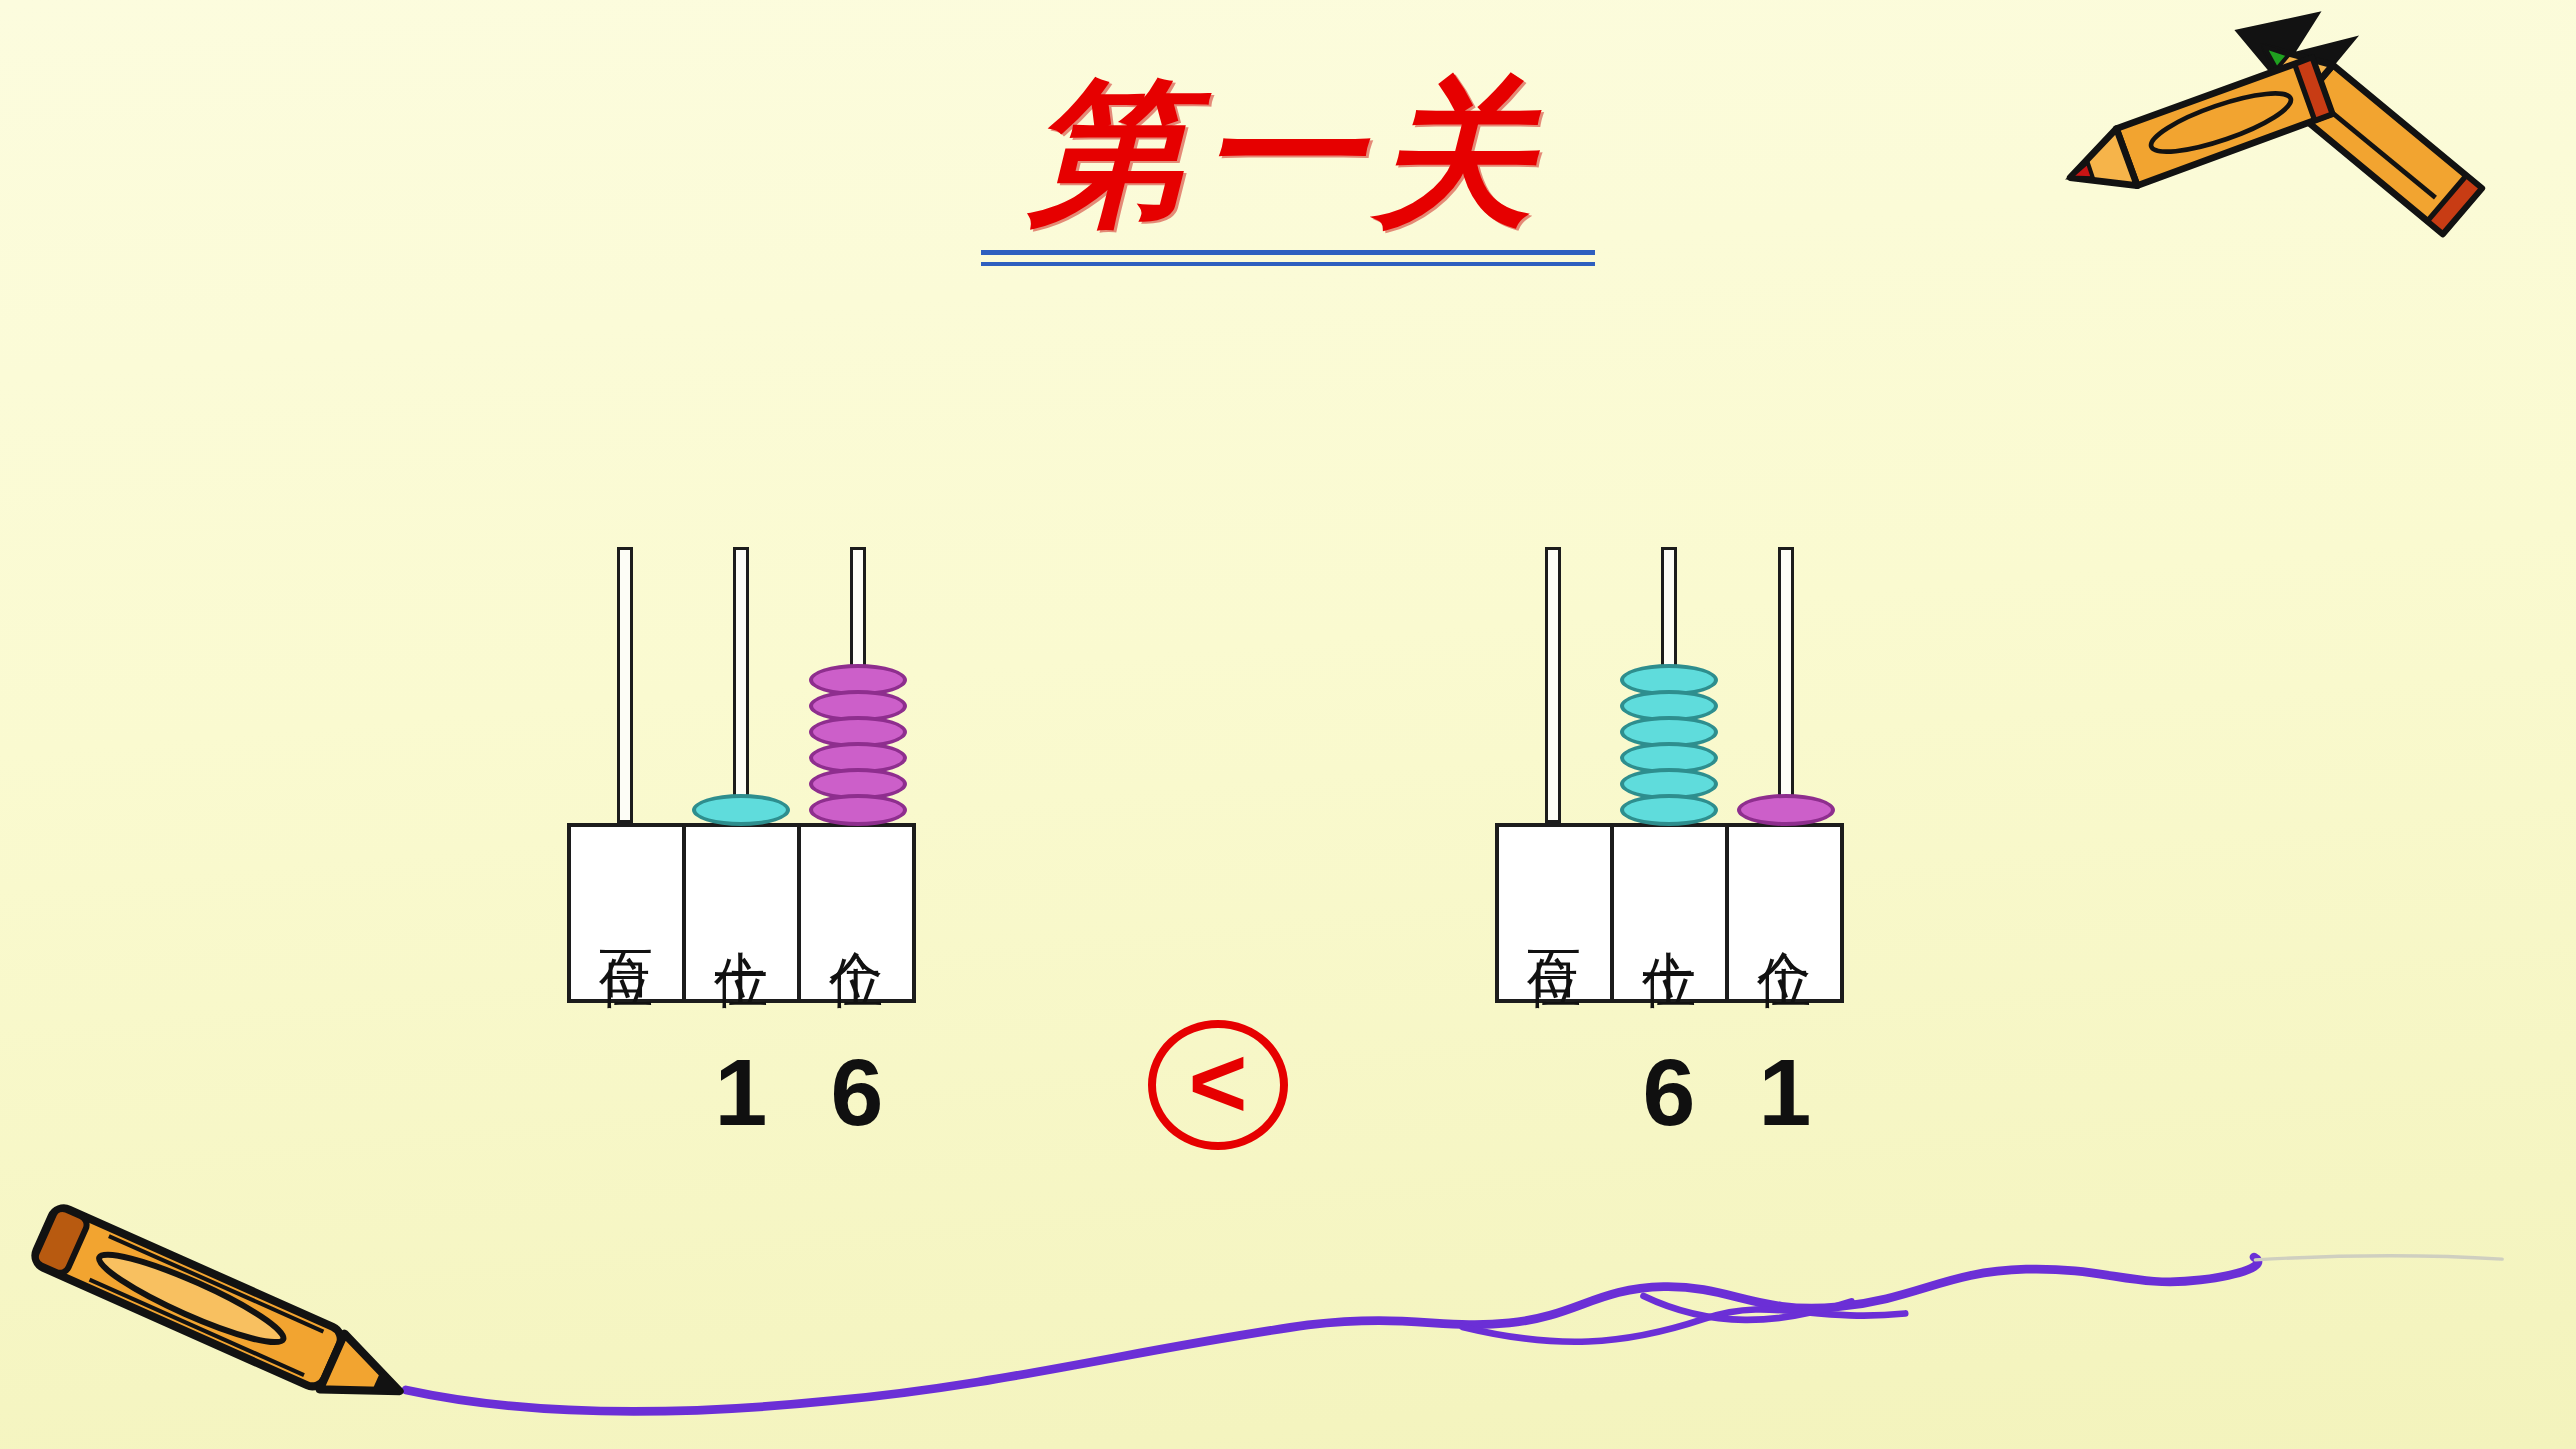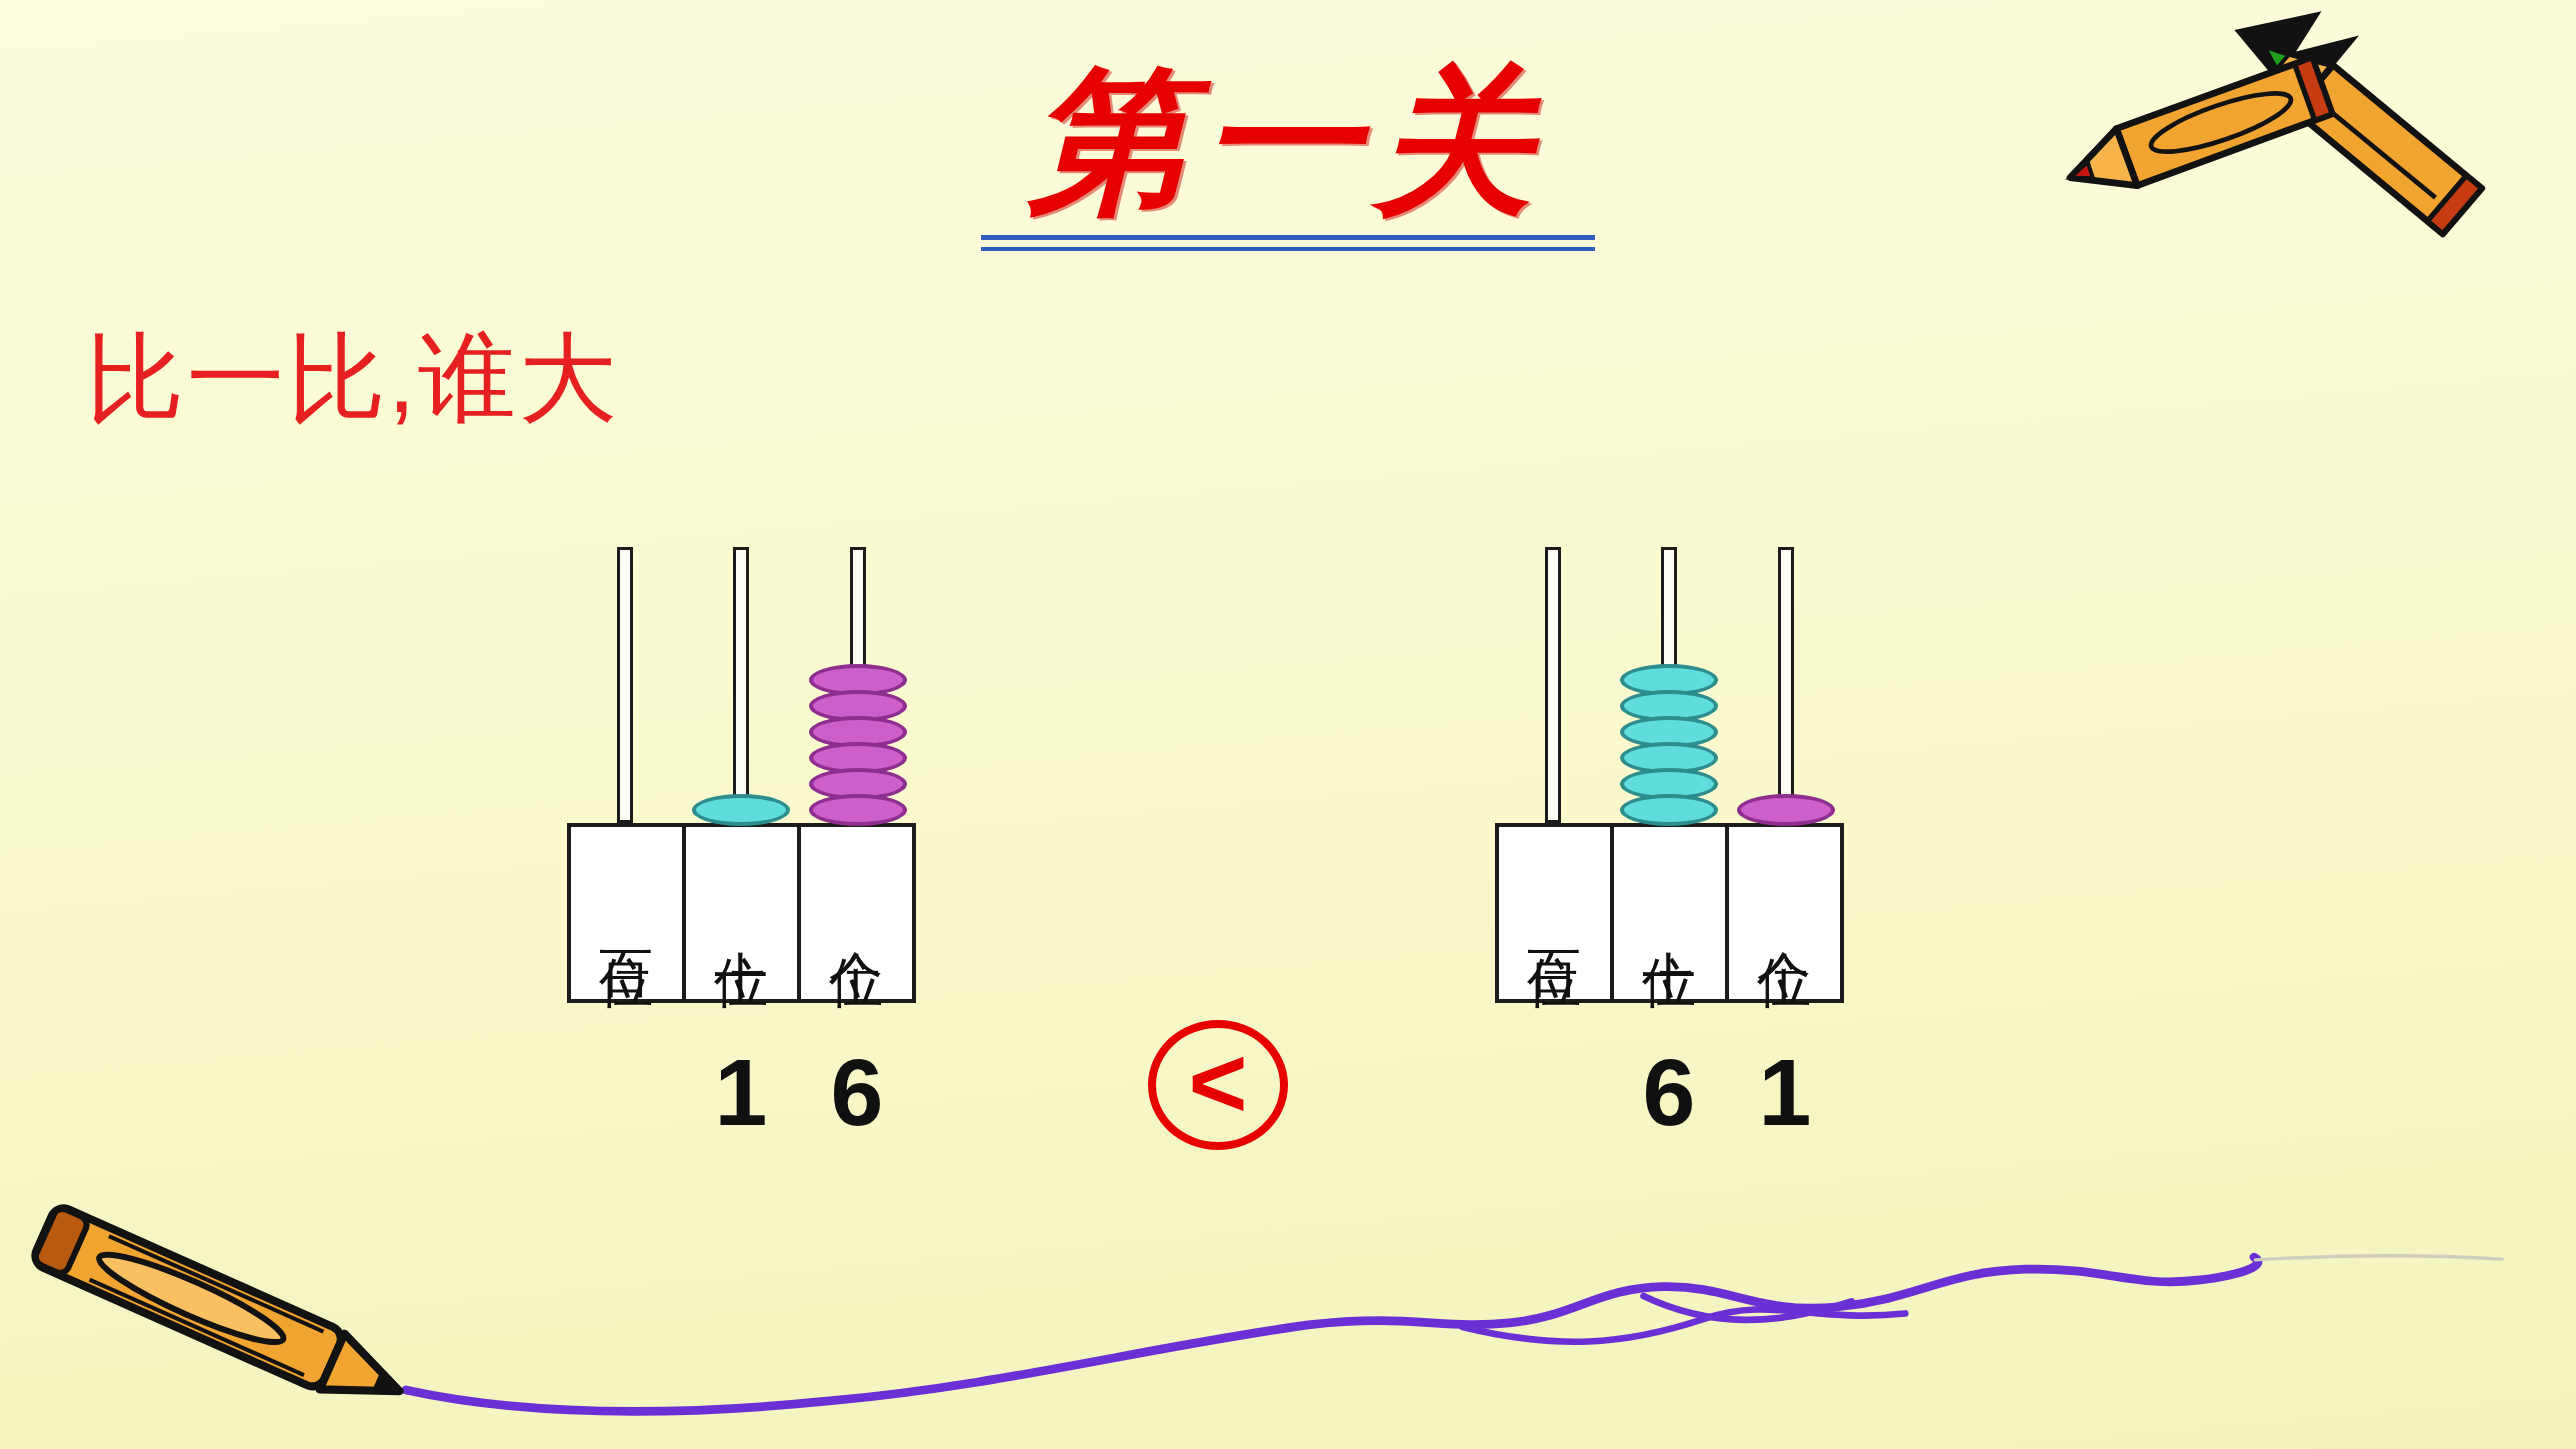--- a/index.html
+++ b/index.html
@@ -10,21 +10,21 @@
     width: 2576px;
     height: 1449px;
     overflow: hidden;
     background: linear-gradient(175deg, var(--background-top, #FCFCDE) 0%, #FAFAD0 45%, var(--background-bottom, #F3F3BC) 100%);
     font-family: "Liberation Sans", sans-serif;
   }
 
   
   .title-block { position: absolute; top: 60px; left: 0; right: 0; text-align: center; }
   .page-title {
-    margin: 0;
+    margin: 12px;
     font-family: "Liberation Serif", serif;
     font-size: 158px;
     line-height: 1.05;
     font-weight: bold;
     font-style: italic;
     letter-spacing: 14.8px;
     color: var(--title, #E60000);
     text-shadow: 2.7px 2px 0 rgba(200,0,0,0.45);
   }
   .title-underline { width: 614px; margin: 9.4px auto 0; }
@@ -150,21 +150,20 @@
   </svg>
 
   <div class="title-block">
     <h1 class="page-title">第一关</h1>
     <div class="title-underline">
       <div class="line"></div>
       <div class="line"></div>
     </div>
   </div>
 
-  <div class="prompt">比一比,谁大</div>
 
   <div class="abacus" style="left:567px;">
     <div class="cols">
       <div class="col">
         <div class="rod"></div>
         <div class="beads"></div>
       </div>
       <div class="col">
         <div class="rod"></div>
         <div class="beads">

